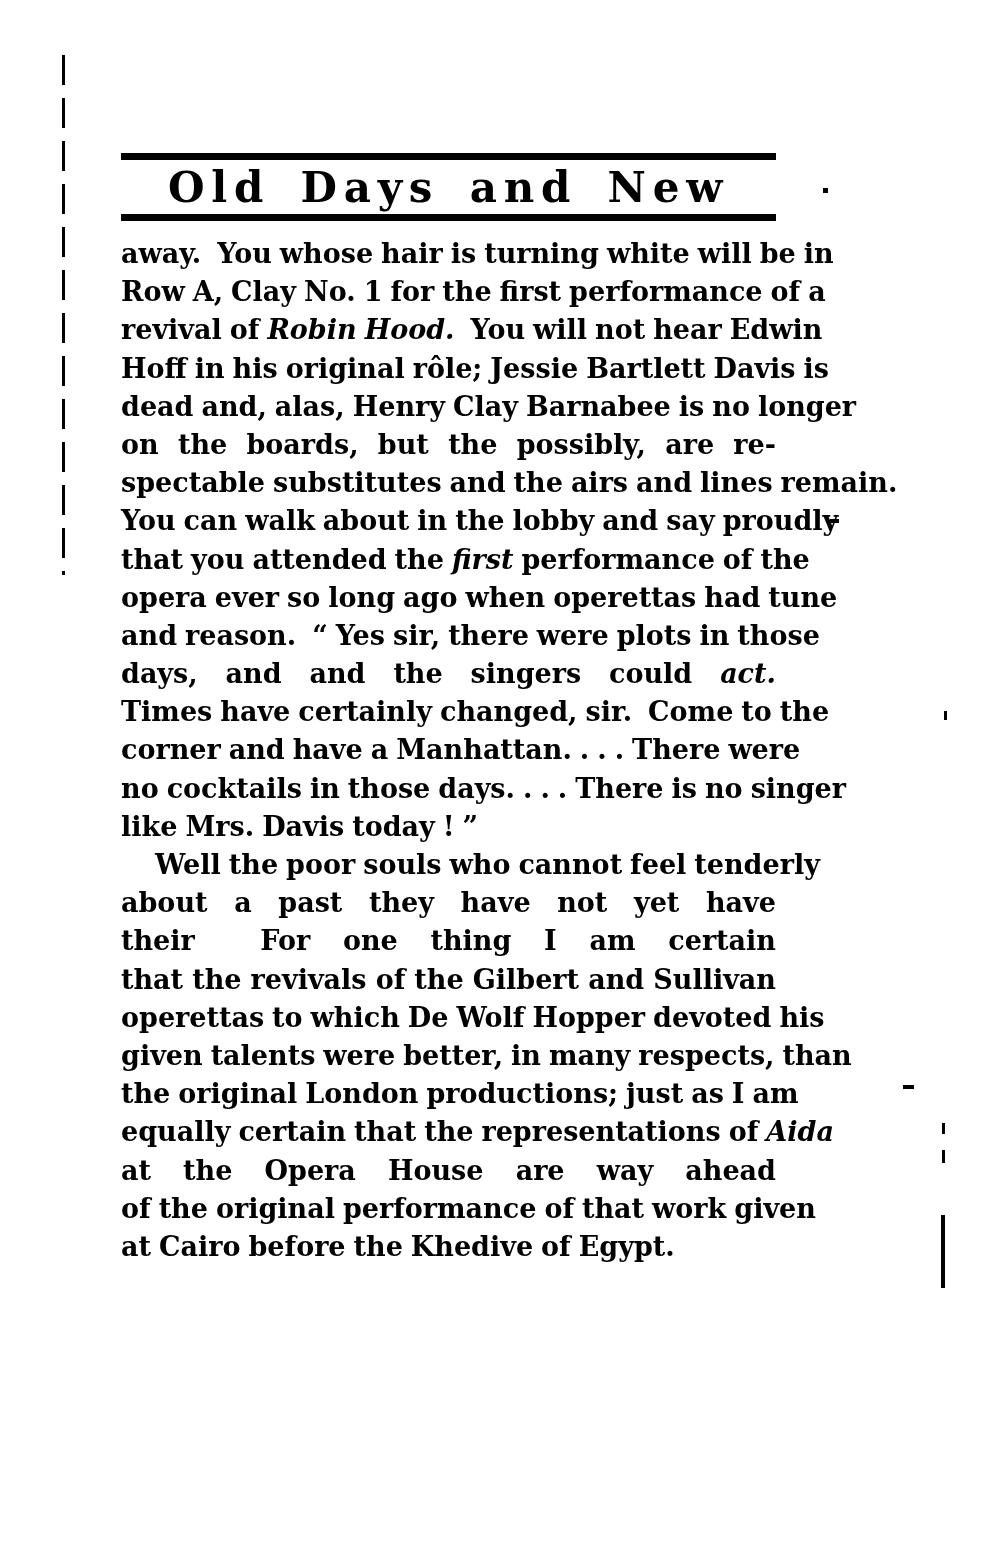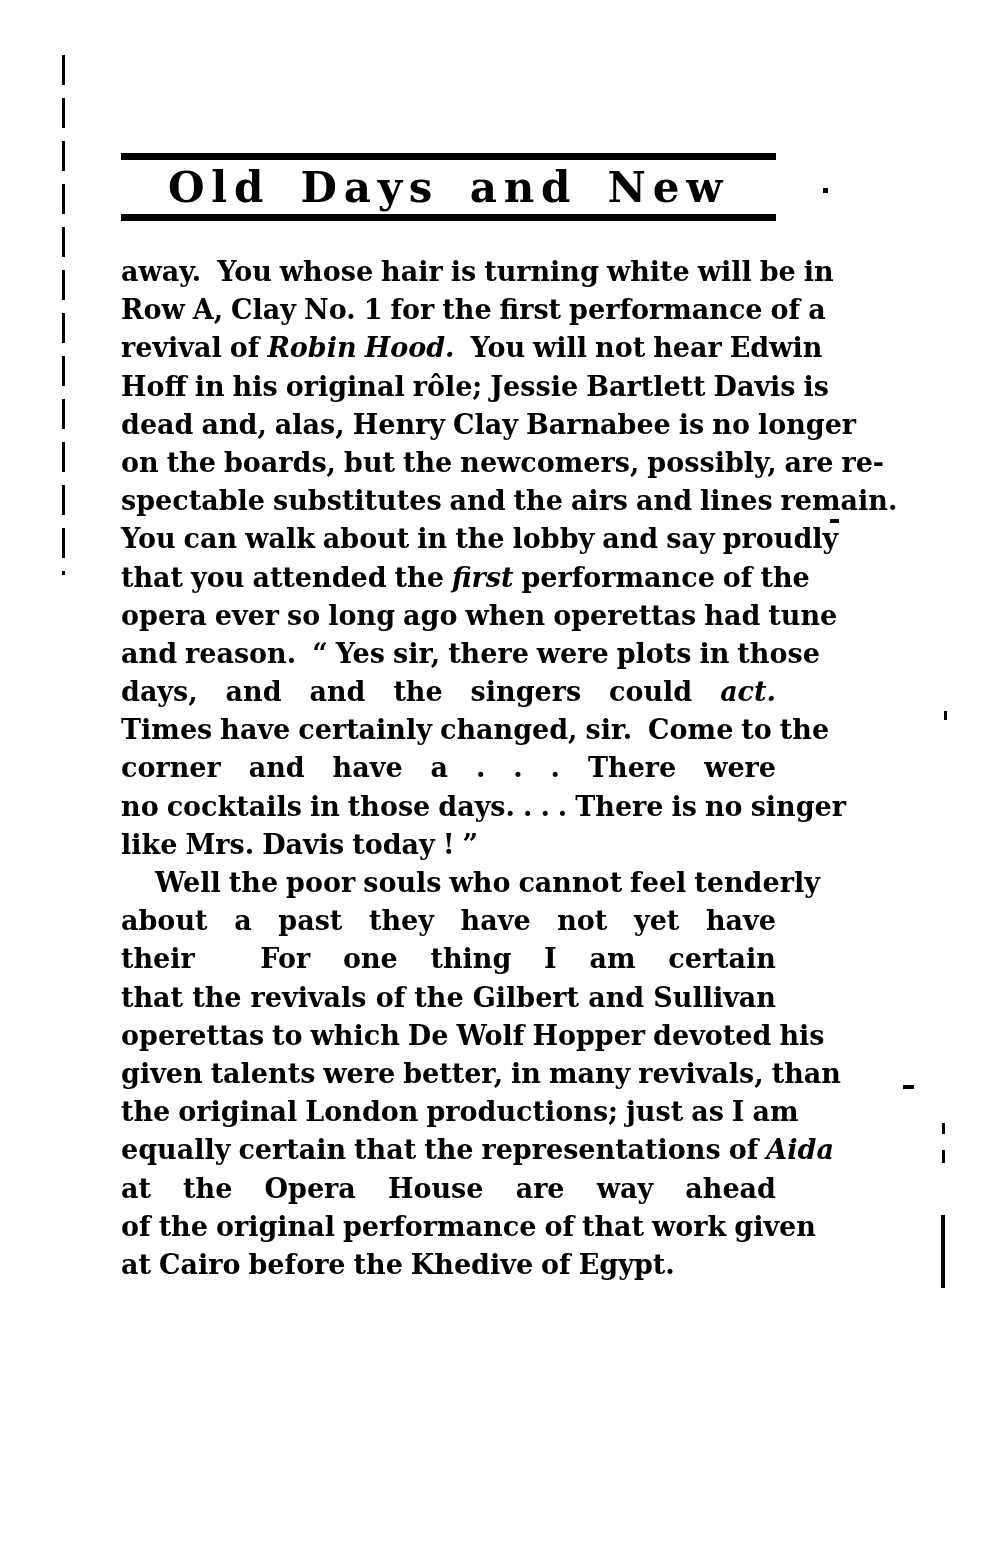--- a/index.html
+++ b/index.html
@@ -8,21 +8,21 @@
     background:#ffffff; color:#000; overflow:hidden;
     font-family:"DejaVu Serif", serif;
   }
   .content { position:absolute; left:121px; top:153px; width:655px; }
   .rule { height:7px; background:#000; }
   .title {
     margin:5px 0 3px; text-align:center;
     font-size:42px; font-weight:bold; line-height:46px;
     letter-spacing:0.16em; word-spacing:0.22em; white-space:nowrap;
   }
-  .body { margin-top:32px; }
+  .body { margin-top:14px; }
   .line {
     display:flex; align-items:baseline; gap:8px;
     height:38.2px; line-height:38.2px;
     font-size:27px; font-weight:bold; white-space:nowrap;
   }
   .line.justify { justify-content:space-between; }
   .line.indent { padding-left:34px; }
   .line i { font-style:italic; }
   .sp { width:0; }
   .page-number {
@@ -119,21 +119,20 @@
           <span>is</span>
           <span>no</span>
           <span>longer</span>
         </div>
         <div class="line justify">
           <span>on</span>
           <span>the</span>
           <span>boards,</span>
           <span>but</span>
           <span>the</span>
-          <span>newcomers,</span>
           <span>possibly,</span>
           <span>are</span>
           <span>re-</span>
         </div>
         <div class="line justify">
           <span>spectable</span>
           <span>substitutes</span>
           <span>and</span>
           <span>the</span>
           <span>airs</span>
@@ -205,20 +204,21 @@
           <span class="sp"></span>
           <span>Come</span>
           <span>to</span>
           <span>the</span>
         </div>
         <div class="line justify">
           <span>corner</span>
           <span>and</span>
           <span>have</span>
           <span>a</span>
+          <span>Manhattan.</span>
           <span>.</span>
           <span>.</span>
           <span>.</span>
           <span>There</span>
           <span>were</span>
         </div>
         <div class="line justify">
           <span>no</span>
           <span>cocktails</span>
           <span>in</span>
@@ -290,21 +290,21 @@
           <span>devoted</span>
           <span>his</span>
         </div>
         <div class="line justify">
           <span>given</span>
           <span>talents</span>
           <span>were</span>
           <span>better,</span>
           <span>in</span>
           <span>many</span>
-          <span>revivals,</span>
+          <span>respects,</span>
           <span>than</span>
         </div>
         <div class="line justify">
           <span>the</span>
           <span>original</span>
           <span>London</span>
           <span>productions;</span>
           <span>just</span>
           <span>as</span>
           <span>I</span>

